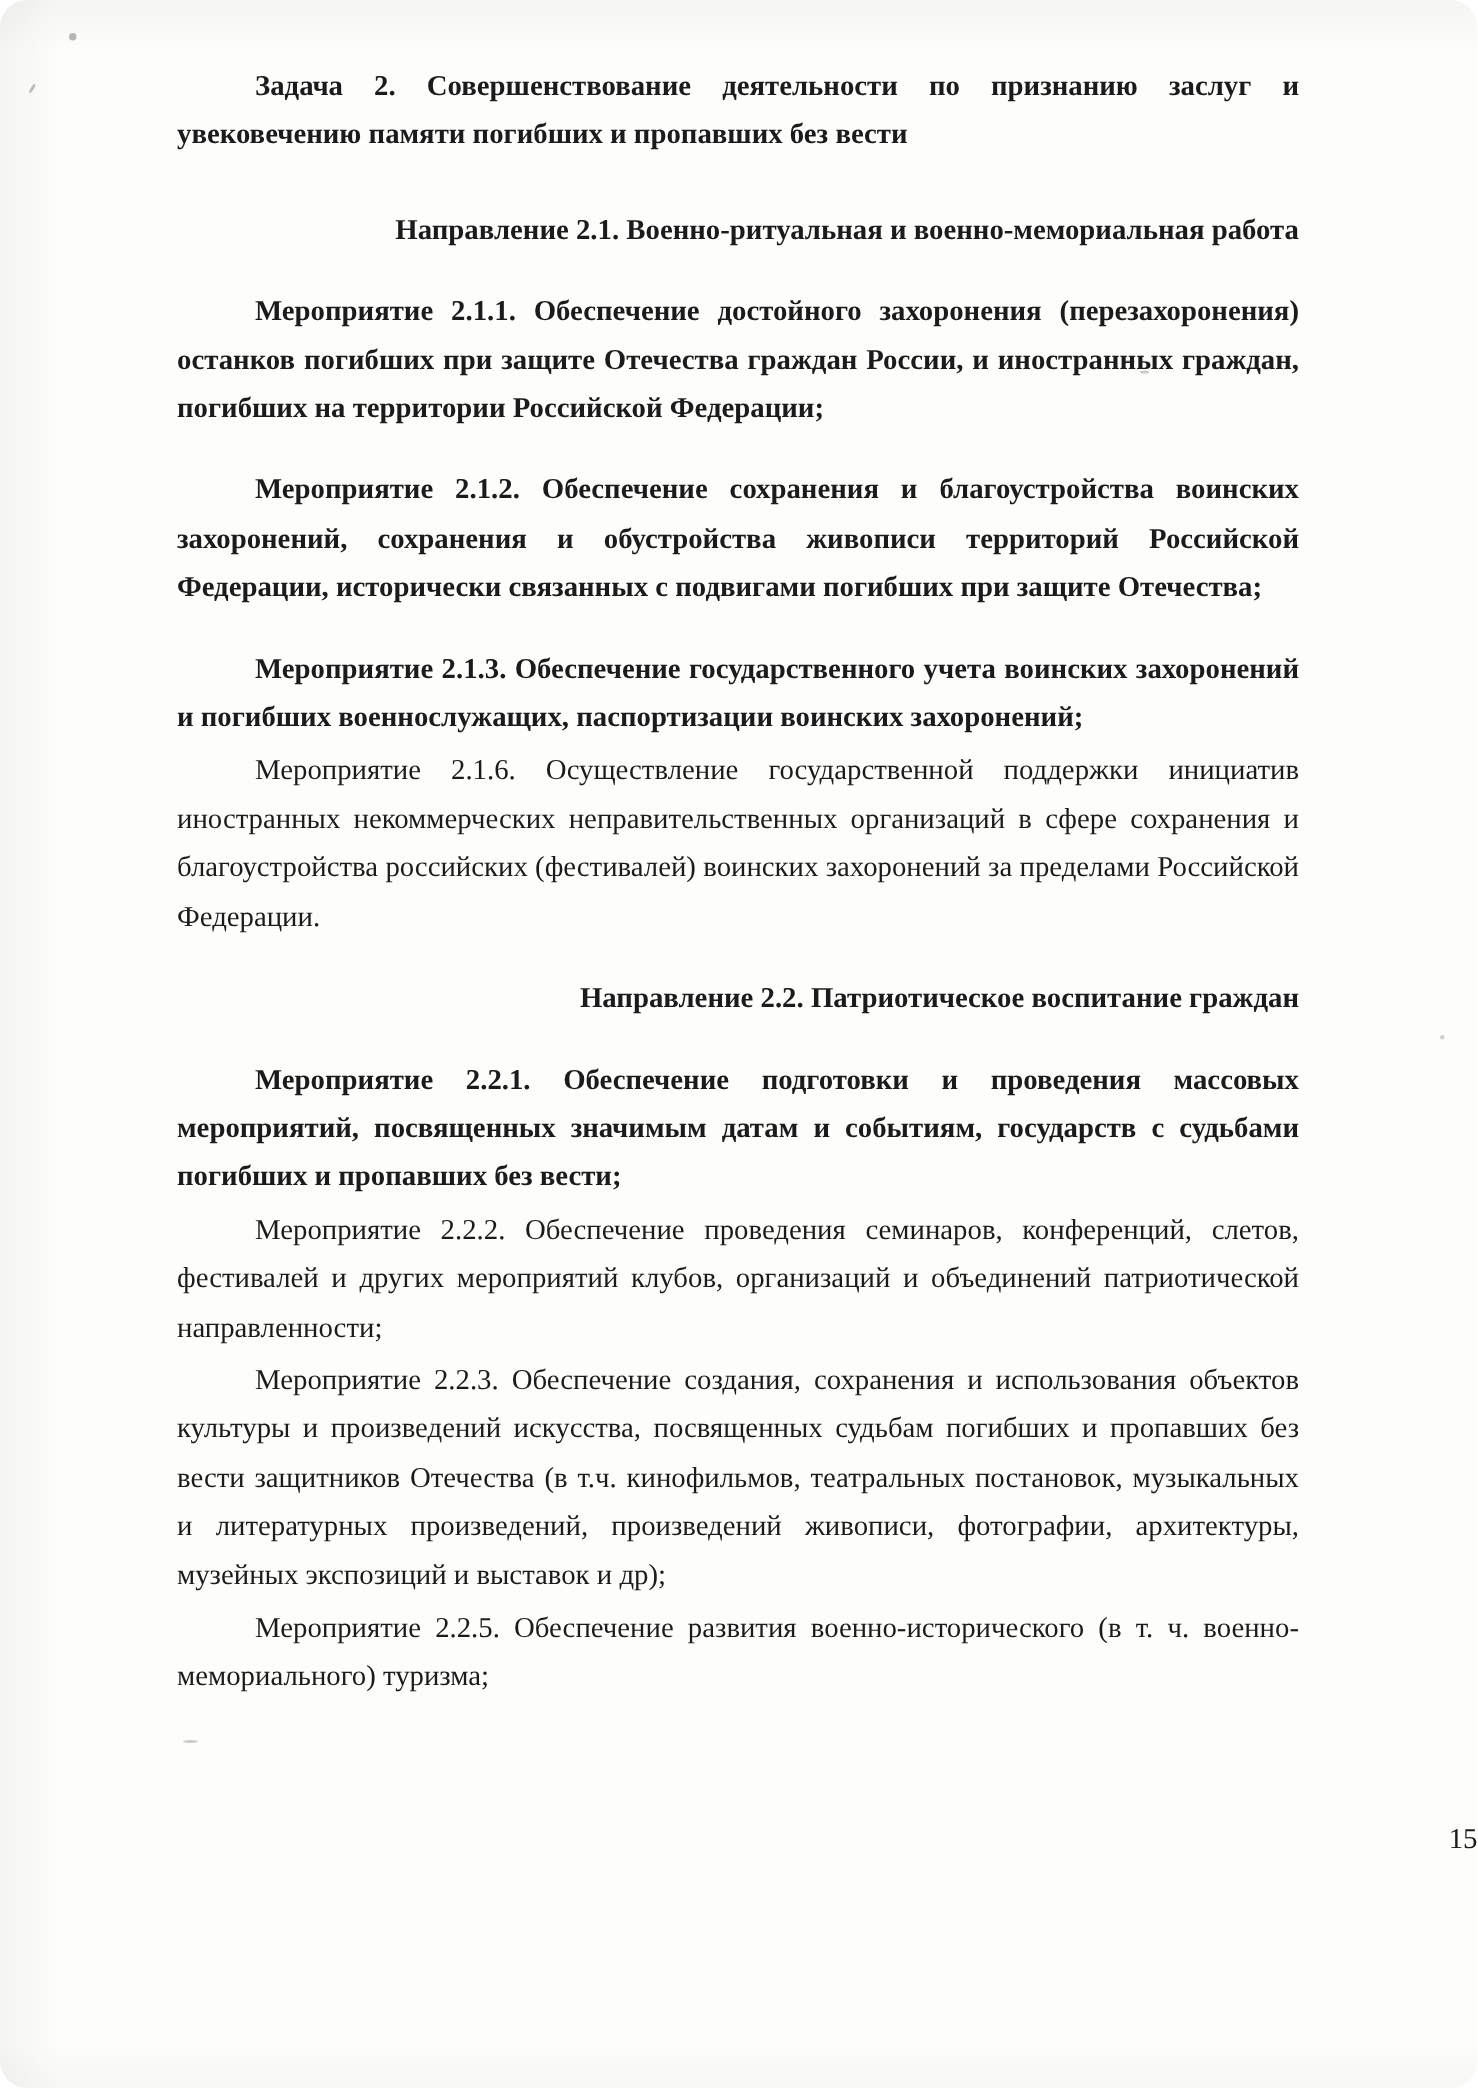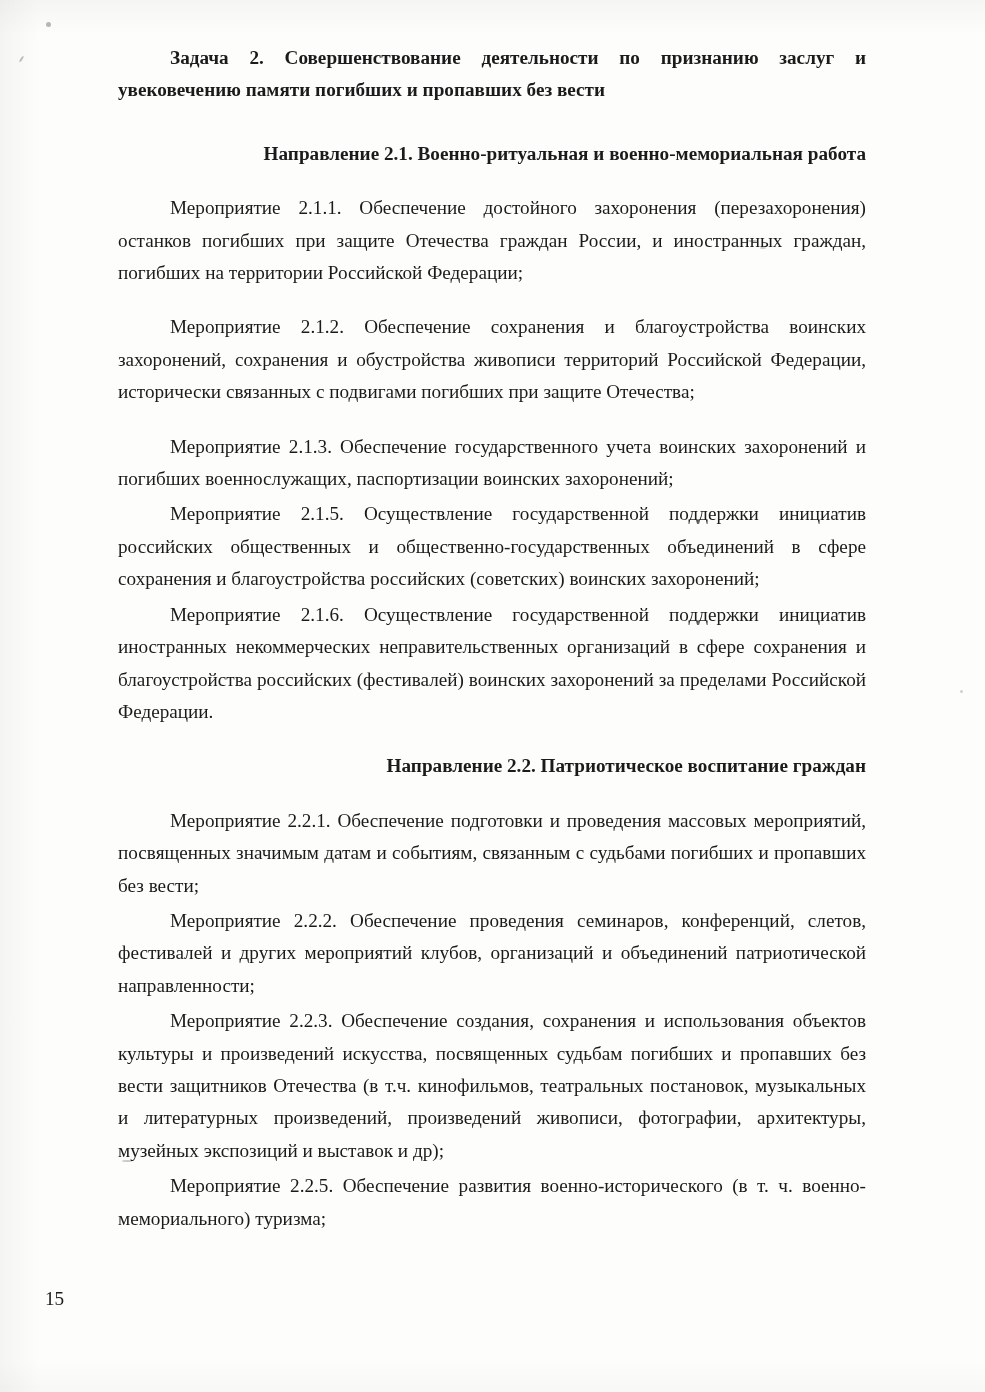--- a/index.html
+++ b/index.html
@@ -9,20 +9,21 @@
   }
   .page {
     position: relative;
     width: 985px;
     height: 1392px;
     margin: 0 auto;
     background: #fdfdfb;
     overflow: hidden;
     font-family: "Liberation Serif", "DejaVu Serif", serif;
     color: #1b1b1b;
+    border-radius: 18px;
   }
   
   .paper-tone {
     position: absolute;
     inset: 0;
     background:
       linear-gradient(90deg, rgba(0,0,0,0.035) 0px, rgba(0,0,0,0.0) 40px),
       linear-gradient(180deg, rgba(0,0,0,0.03) 0px, rgba(0,0,0,0.0) 35px),
       linear-gradient(0deg, rgba(0,0,0,0.025) 0px, rgba(0,0,0,0.0) 30px);
     pointer-events: none;
@@ -49,40 +50,39 @@
   p {
     margin: 0;
     font-size: 19.2px;
     line-height: 32.4px;
     text-align: justify;
     text-justify: inter-word;
     hyphens: none;
   }
   .indent { text-indent: 52px; }
   .gap-lg { margin-top: 31px; }
-  .gap-md { margin-top: 22px; }
+  .gap-md { margin-top: 22px; font-weight: bold; }
   .gap-sm { margin-top: 3px; }
   .heading {
     font-weight: 700;
     text-align: justify;
   }
   .subheading {
     font-weight: 700;
     text-indent: 52px;
     text-align: right;
   }
   .page-number {
     position: absolute;
     left: 0;
     right: 0;
-    top: 1288px;
-    text-align: left;
+    top: 1216px;
+    text-align: right;
     font-size: 19.2px;
     font-family: "Liberation Serif", "DejaVu Serif", serif;
-    padding-left: 45px;
   }
 </style>
 </head>
 <body>
 
 <div class="page">
   <div class="paper-tone"></div>
   <div class="speck s1"></div>
   <div class="speck s2"></div>
   <div class="speck s3"></div>
@@ -96,27 +96,26 @@
 
     <p class="subheading gap-lg">Направление 2.1. Военно-ритуальная и военно-мемориальная работа</p>
 
     <p class="indent gap-md">Мероприятие 2.1.1. Обеспечение достойного захоронения (перезахоронения) останков погибших при защите Отечества граждан России, и иностранных граждан, погибших на территории Российской Федерации;</p>
 
     <p class="indent gap-md">Мероприятие 2.1.2. Обеспечение сохранения и благоустройства воинских захоронений, сохранения и обустройства живописи территорий Российской Федерации, исторически связанных с подвигами погибших при защите Отечества;</p>
 
     <p class="indent gap-md">Мероприятие 2.1.3. Обеспечение государственного учета воинских захоронений и погибших военнослужащих, паспортизации воинских захоронений;</p>
 
 
-    <p class="indent gap-sm">Мероприятие 2.1.5. Осуществление государственной поддержки инициатив российских общественных и общественно-государственных объединений в сфере сохранения и благоустройства российских (советских) воинских захоронений;</p>
 
     <p class="indent gap-sm">Мероприятие 2.1.6. Осуществление государственной поддержки инициатив иностранных некоммерческих неправительственных организаций в сфере сохранения и благоустройства российских (фестивалей) воинских захоронений за пределами Российской Федерации.</p>
 
     <p class="subheading gap-md">Направление 2.2. Патриотическое воспитание граждан</p>
 
-    <p class="indent gap-md">Мероприятие 2.2.1. Обеспечение подготовки и проведения массовых мероприятий, посвященных значимым датам и событиям, связанным с судьбами погибших и пропавших без вести;</p>
+    <p class="indent gap-md">Мероприятие 2.2.1. Обеспечение подготовки и проведения массовых мероприятий, посвященных значимым датам и событиям, государств с судьбами погибших и пропавших без вести;</p>
 
     <p class="indent gap-sm">Мероприятие 2.2.2. Обеспечение проведения семинаров, конференций, слетов, фестивалей и других мероприятий клубов, организаций и  объединений патриотической направленности;</p>
 
     <p class="indent gap-sm">Мероприятие 2.2.3. Обеспечение создания, сохранения и использования объектов культуры и произведений искусства, посвященных судьбам погибших и пропавших без вести защитников Отечества (в т.ч. кинофильмов, театральных постановок, музыкальных и литературных произведений, произведений живописи, фотографии, архитектуры, музейных экспозиций и выставок и др);</p>
 
 
     <p class="indent gap-sm">Мероприятие 2.2.5. Обеспечение развития военно-исторического (в т. ч. военно-мемориального) туризма;</p>
 
   </div>
 

